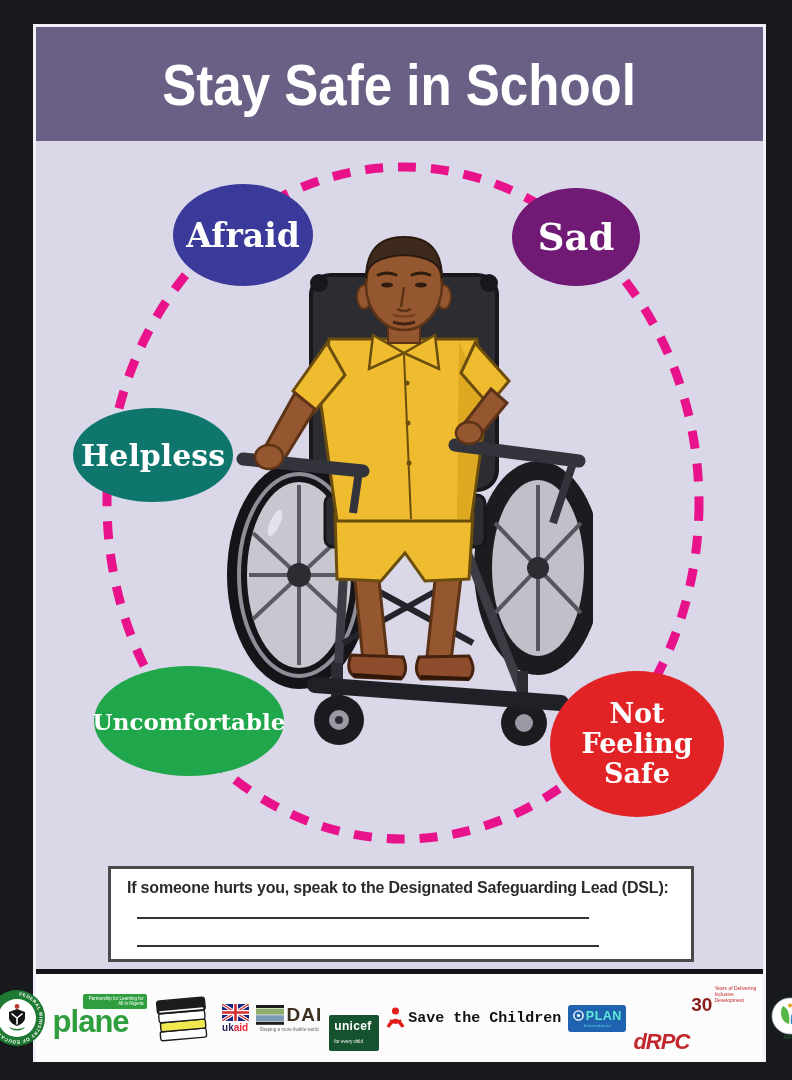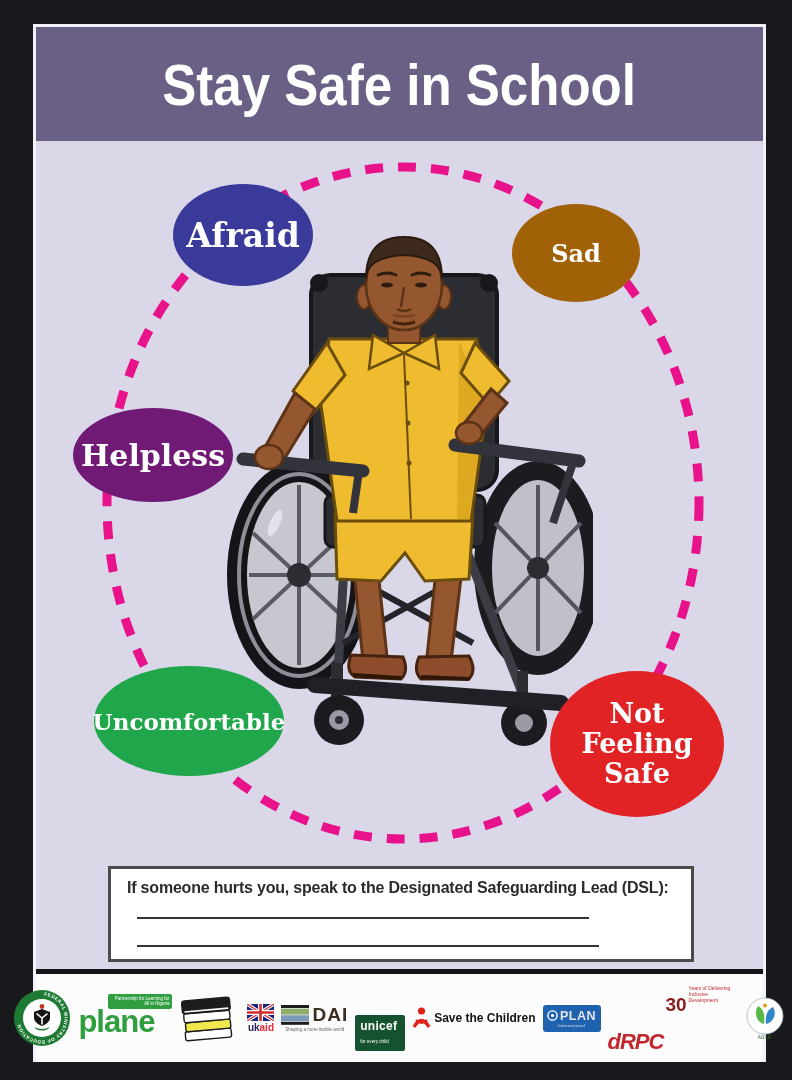--- a/index.html
+++ b/index.html
@@ -12,22 +12,22 @@
        display:flex;align-items:center;justify-content:center;}
   .hdr h1{margin:0;color:#ffffff;font-size:58px;font-weight:800;letter-spacing:0;
           transform:scaleX(0.88);white-space:nowrap;}
   
   .circle-svg{position:absolute;left:0;top:0;width:727px;height:1032px;z-index:1;pointer-events:none;}
   .illustration{position:absolute;left:187px;top:196px;width:370px;height:560px;z-index:2;}
   
   .bubble{position:absolute;z-index:3;border-radius:50%;display:flex;align-items:center;justify-content:center;
           color:#fff;font-family:"DejaVu Serif",serif;font-weight:bold;text-align:center;}
   .b-afraid{left:137px;top:157px;width:140px;height:102px;background:#3a3a9a;font-size:33px;}
-  .b-sad{left:476px;top:177px;width:128px;height:98px;background:#a16207;font-size:24px;}
-  .b-helpless{left:37px;top:381px;width:160px;height:94px;background:#701a75;font-size:30px;}
+  .b-sad{left:476px;top:161px;width:128px;height:98px;background:#701a75;font-size:37px;}
+  .b-helpless{left:37px;top:381px;width:160px;height:94px;background:#0f766e;font-size:30px;}
   .b-confused{left:537px;top:391px;width:166px;height:92px;background:#15674a;font-size:29px;}
   .b-uncomfortable{left:58px;top:639px;width:190px;height:110px;background:#21a74b;font-size:23px;}
   .b-nfs{left:514px;top:644px;width:174px;height:146px;background:#e12325;font-size:27px;line-height:1.12;padding:0 14px;box-sizing:border-box;}
   
   .dsl{position:absolute;left:72px;top:839px;width:586px;height:96px;background:#ffffff;
        border:3px solid #4a4a4a;box-sizing:border-box;z-index:4;padding:10px 14px 0 16px;}
   .dsl .prompt{font-size:16px;font-weight:bold;color:#2b2b2b;letter-spacing:-0.2px;}
   .dsl .line{border-bottom:2.5px solid #333;margin-left:10px;}
   .dsl .l1{width:452px;margin-top:20px;}
   .dsl .l2{width:462px;margin-top:26px;}
@@ -43,23 +43,23 @@
   .lg-divider{width:1px;height:46px;background:#b9b9c2;}
   .ukaid-txt{font-size:10px;font-weight:bold;margin-top:1px;}
   .ukaid-txt .uk{color:#29235c;} .ukaid-txt .aid{color:#ee2737;}
   .dai-row{display:flex;align-items:center;gap:3px;}
   .dai-word{font-size:19px;font-weight:bold;color:#3b2f20;letter-spacing:1px;}
   .dai-tag{font-size:4.6px;color:#666;margin-top:1px;}
   .unicef-box{width:50px;height:36px;background:#14532d;border-radius:2px;color:#fff;padding:4px 4px 0 5px;box-sizing:border-box;margin-top:30px;}
   .unicef-word{font-size:12px;font-weight:bold;letter-spacing:0.3px;}
   .unicef-tag{font-size:4.6px;margin-top:6px;}
   .stc{flex-direction:row;gap:3px;}
-  .stc-label{font-size:12px;font-weight:bold;color:#111;}
+  .stc-label{font-size:15px;font-weight:bold;color:#111;font-family:Liberation Mono, monospace;}
   .plan-box{width:58px;height:27px;background:#1f63b0;border-radius:3px;display:flex;flex-direction:column;
-            align-items:center;justify-content:center;color:#e5e5e5;}
+            align-items:center;justify-content:center;color:#5eead4;}
   .plan-row{display:flex;align-items:center;gap:2px;}
   .plan-word{font-size:12.5px;font-weight:bold;letter-spacing:0.5px;}
   .plan-sub{font-size:4px;letter-spacing:0.4px;}
   .drpc{flex-direction:row;gap:2px;align-items:flex-start;}
   .drpc-word{font-size:22px;font-weight:bold;color:#c1272d;letter-spacing:-1px;font-style:italic;margin-top:48px;}
   .drpc-num{font-size:19px;font-weight:bold;color:#8b1a1a;margin-top:13px;}
   .drpc-tag{font-size:5px;color:#c1272d;width:48px;line-height:1.15;margin-top:5px;}
   .agile-label{font-size:4.6px;color:#2e6b2e;}
 </style>
 </head>

